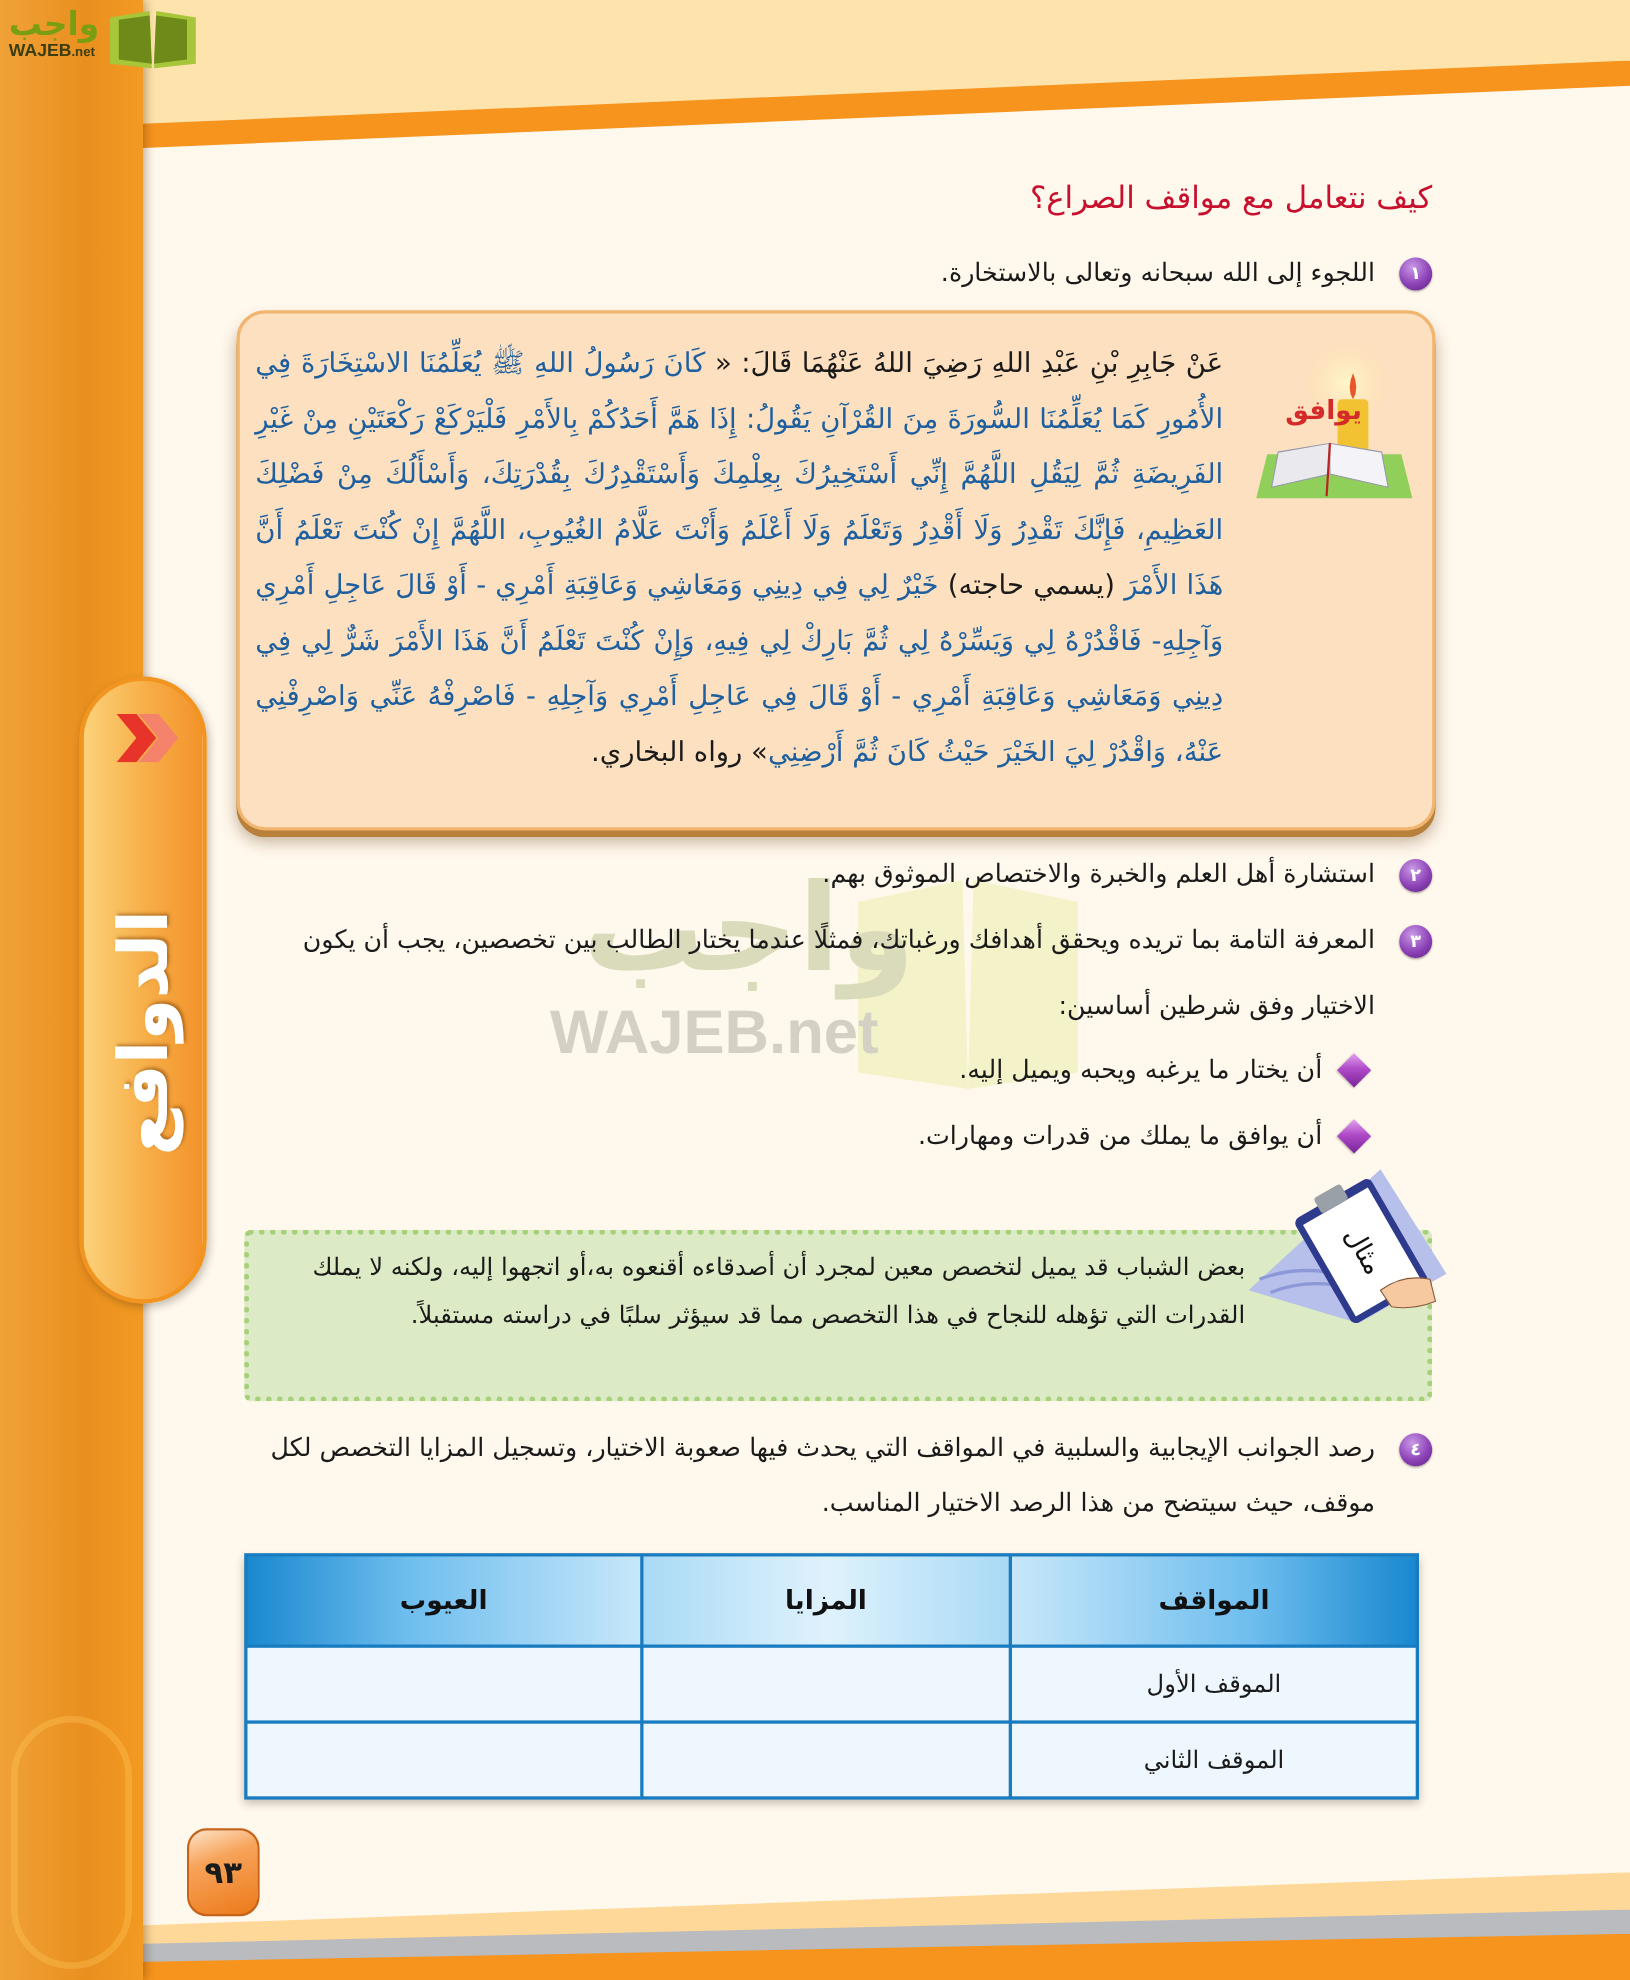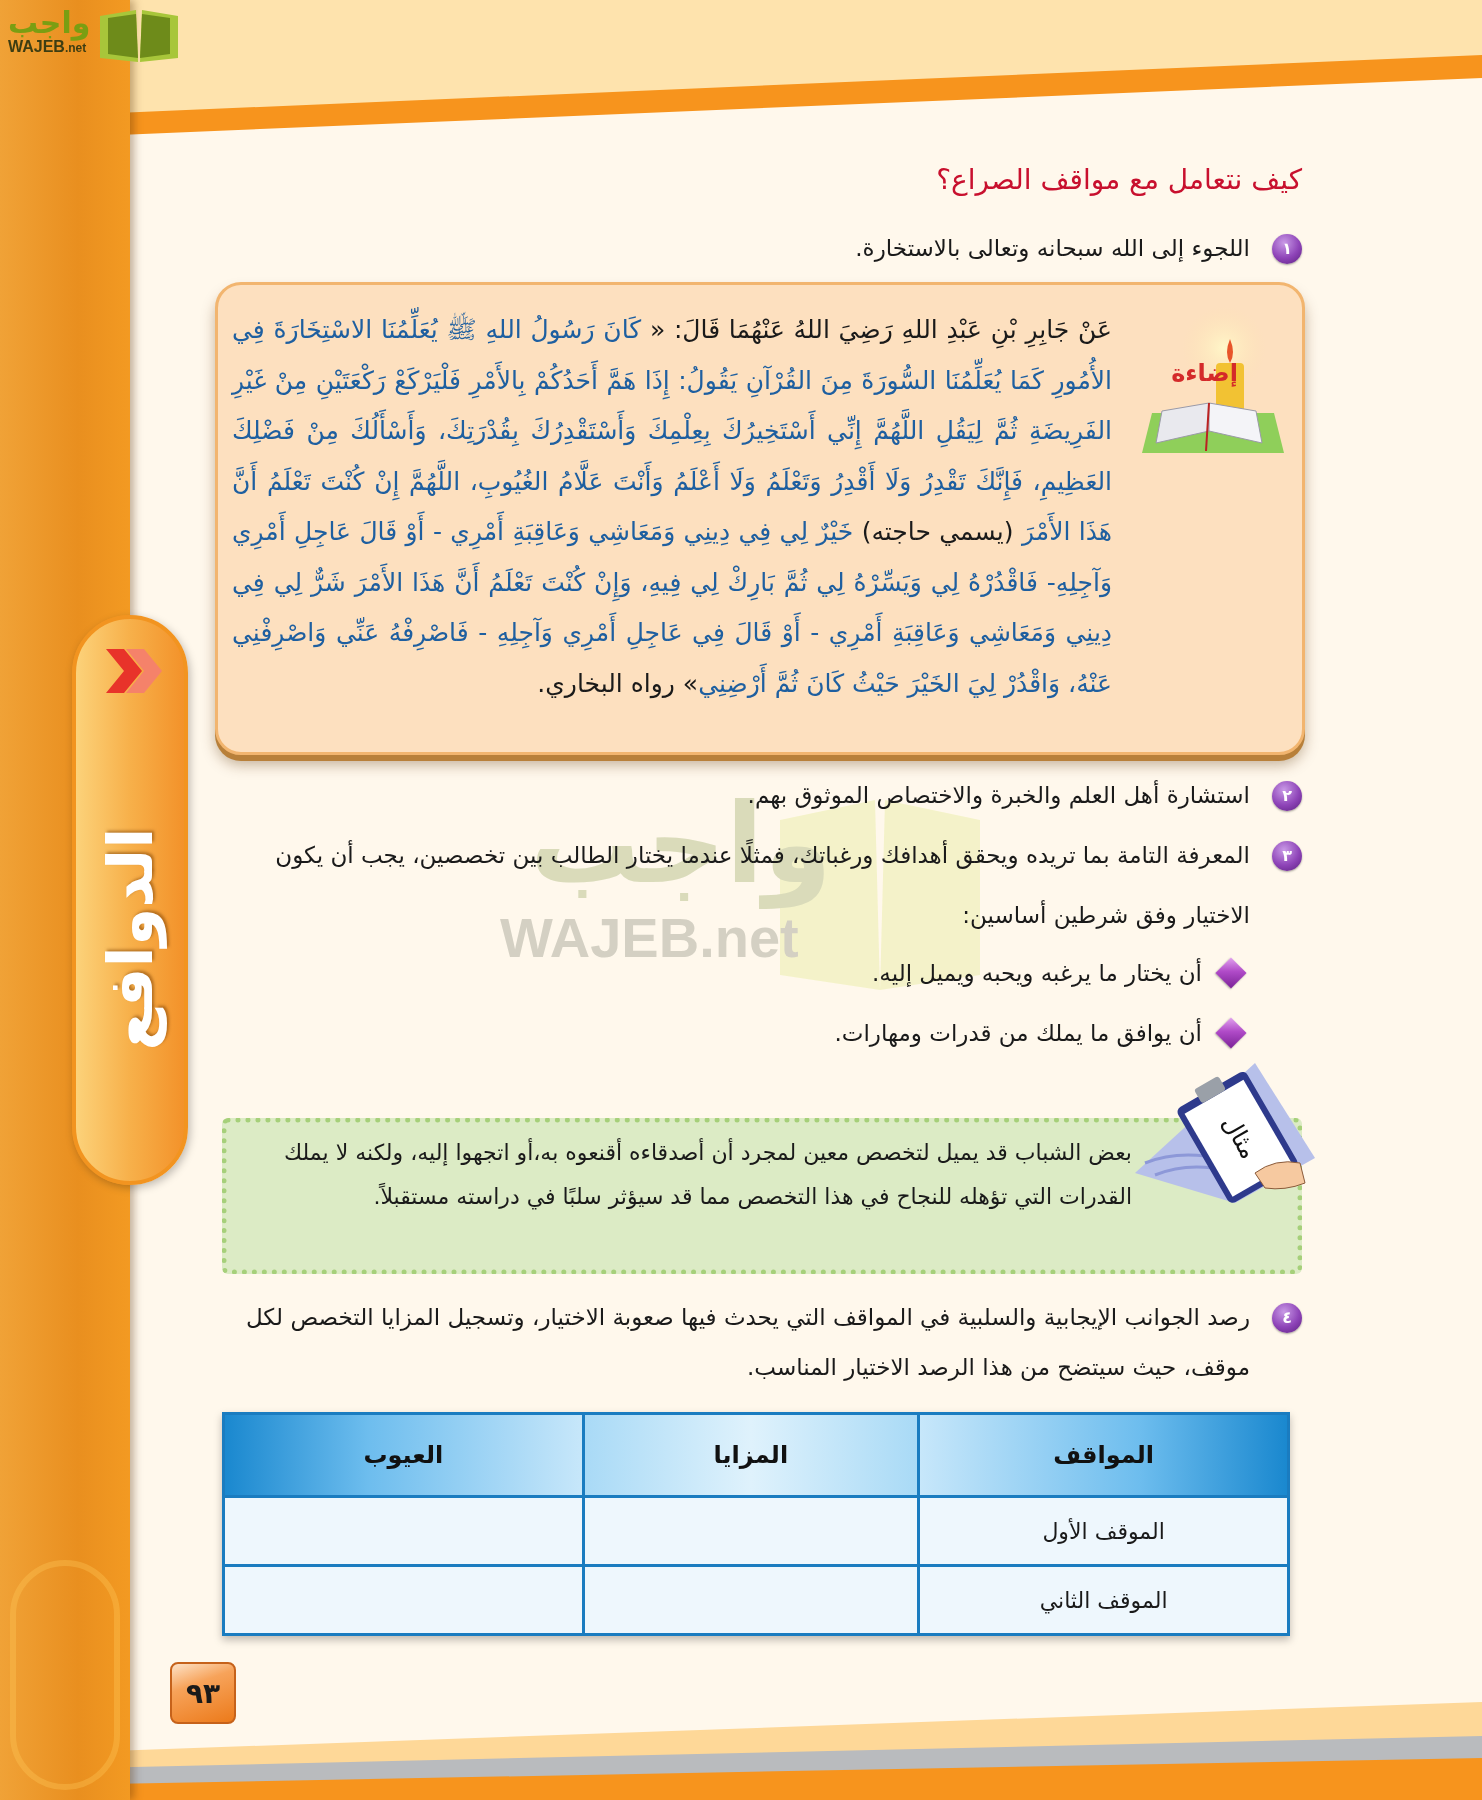--- a/index.html
+++ b/index.html
@@ -159,22 +159,22 @@
   .tbl th.mid { background: linear-gradient(90deg, #a9daf6 0%, #dff2fc 50%, #a9daf6 100%); }
   .tbl th.first { background: linear-gradient(270deg, #1a88cf 0%, #6dbdee 40%, #c7e7fa 100%); }
   .tbl th.last { background: linear-gradient(90deg, #1a88cf 0%, #6dbdee 40%, #c7e7fa 100%); }
   .tbl td { height: 66px; background: #eef7fd; font-size: 22px; text-align: center; }
   .tbl col.c1 { width: 355px; }
   .tbl col.c2 { width: 322px; }
   .tbl col.c3 { width: 345px; }
 
   
   .page-num {
-    position: absolute; left: 170px; top: 1662px; width: 66px; height: 62px;
-    border-radius: 8px;
+    position: absolute; left: 170px; top: 1662px; width: 66px; height: 80px;
+    border-radius: 18px;
     background: linear-gradient(160deg, #fde3c8 0%, #f7a35a 35%, #ec7a1a 100%);
     border: 2px solid #c6621a;
     display: flex; align-items: center; justify-content: center;
     font-size: 28px; font-weight: bold; color: #1a1a1a;
     z-index: 5;
   }
 
   
   .watermark { position: absolute; left: 490px; top: 780px; width: 520px; height: 210px; opacity: 0.42; z-index: 1; }
   .wm-ar { position: absolute; left: 40px; top: 0; font-size: 110px; font-weight: bold; color: #a8b577; direction: rtl; }
@@ -242,21 +242,21 @@
         </radialGradient>
       </defs>
       <circle cx="90" cy="45" r="42" fill="url(#glow)"></circle>
       <rect x="82" y="60" width="28" height="55" rx="4" fill="#f2c233"></rect>
       <path d="M96 36 Q90 50 96 60 Q102 50 96 36 Z" fill="#e8552a"></path>
       <polygon points="8,150 150,150 140,110 18,110" fill="#8fcf5a"></polygon>
       <path d="M22 140 L75 128 L75 100 L28 108 Z" fill="#e9e9ee" stroke="#9a9aa8"></path>
       <path d="M128 140 L75 128 L75 100 L122 108 Z" fill="#f4f4f8" stroke="#9a9aa8"></path>
       <line x1="75" y1="100" x2="72" y2="148" stroke="#b22" stroke-width="2"></line>
     </svg>
-    <div class="hadith-icon-label">إضاءة</div>
+    <div class="hadith-icon-label">يوافق</div>
     <p class="hadith-text">
       <span class="blk">عَنْ جَابِرِ بْنِ عَبْدِ اللهِ رَضِيَ اللهُ عَنْهُمَا قَالَ: «</span>
       <span>كَانَ رَسُولُ اللهِ ﷺ يُعَلِّمُنَا الاسْتِخَارَةَ فِي الأُمُورِ كَمَا يُعَلِّمُنَا السُّورَةَ مِنَ القُرْآنِ يَقُولُ: إِذَا هَمَّ أَحَدُكُمْ بِالأَمْرِ فَلْيَرْكَعْ رَكْعَتَيْنِ مِنْ غَيْرِ الفَرِيضَةِ ثُمَّ لِيَقُلِ اللَّهُمَّ إِنِّي أَسْتَخِيرُكَ بِعِلْمِكَ وَأَسْتَقْدِرُكَ بِقُدْرَتِكَ، وَأَسْأَلُكَ مِنْ فَضْلِكَ العَظِيمِ، فَإِنَّكَ تَقْدِرُ وَلَا أَقْدِرُ وَتَعْلَمُ وَلَا أَعْلَمُ وَأَنْتَ عَلَّامُ الغُيُوبِ، اللَّهُمَّ إِنْ كُنْتَ تَعْلَمُ أَنَّ هَذَا الأَمْرَ</span>
       <span class="blk">(يسمي حاجته)</span>
       <span>خَيْرٌ لِي فِي دِينِي وَمَعَاشِي وَعَاقِبَةِ أَمْرِي - أَوْ قَالَ عَاجِلِ أَمْرِي وَآجِلِهِ- فَاقْدُرْهُ لِي وَيَسِّرْهُ لِي ثُمَّ بَارِكْ لِي فِيهِ، وَإِنْ كُنْتَ تَعْلَمُ أَنَّ هَذَا الأَمْرَ شَرٌّ لِي فِي دِينِي وَمَعَاشِي وَعَاقِبَةِ أَمْرِي - أَوْ قَالَ فِي عَاجِلِ أَمْرِي وَآجِلِهِ - فَاصْرِفْهُ عَنِّي وَاصْرِفْنِي عَنْهُ، وَاقْدُرْ لِيَ الخَيْرَ حَيْثُ كَانَ ثُمَّ أَرْضِنِي</span><span class="blk">» رواه البخاري.</span>
     </p>
   </div>
 
   <div class="item item2">
     <span class="num">٢</span>

